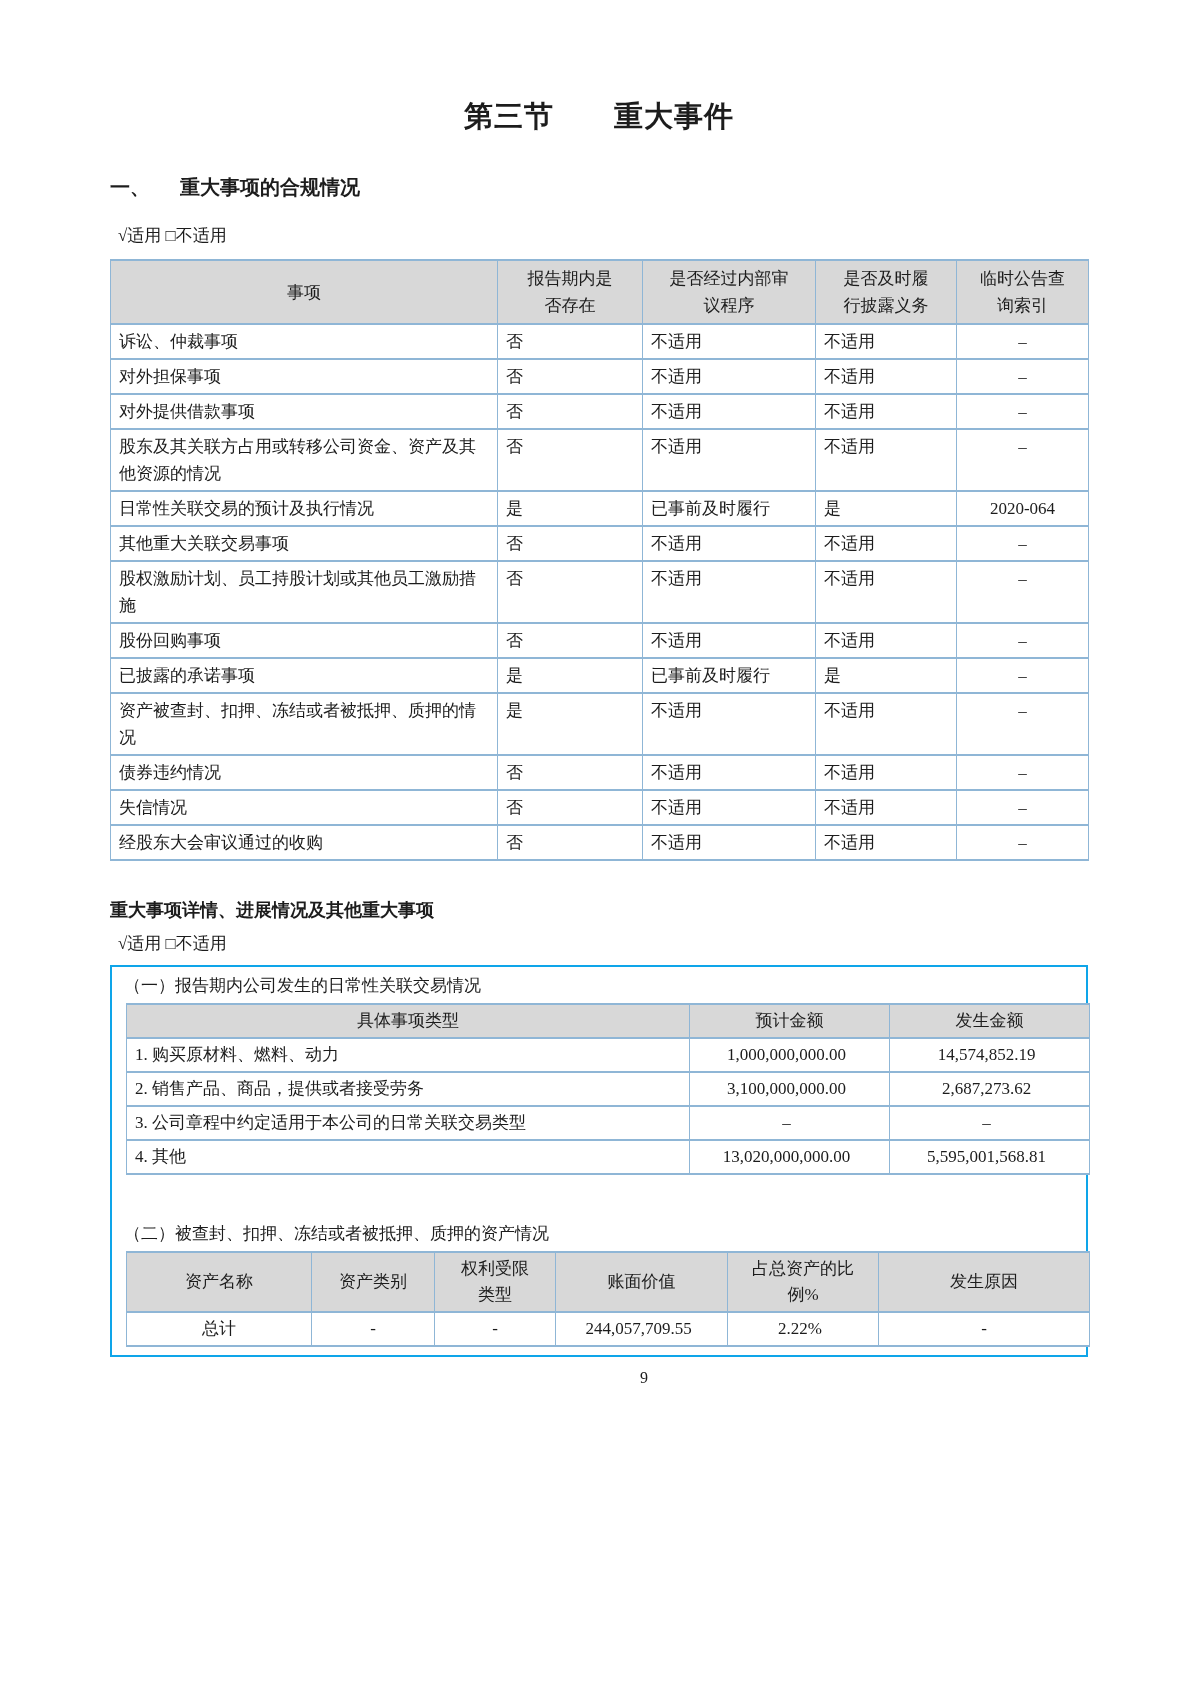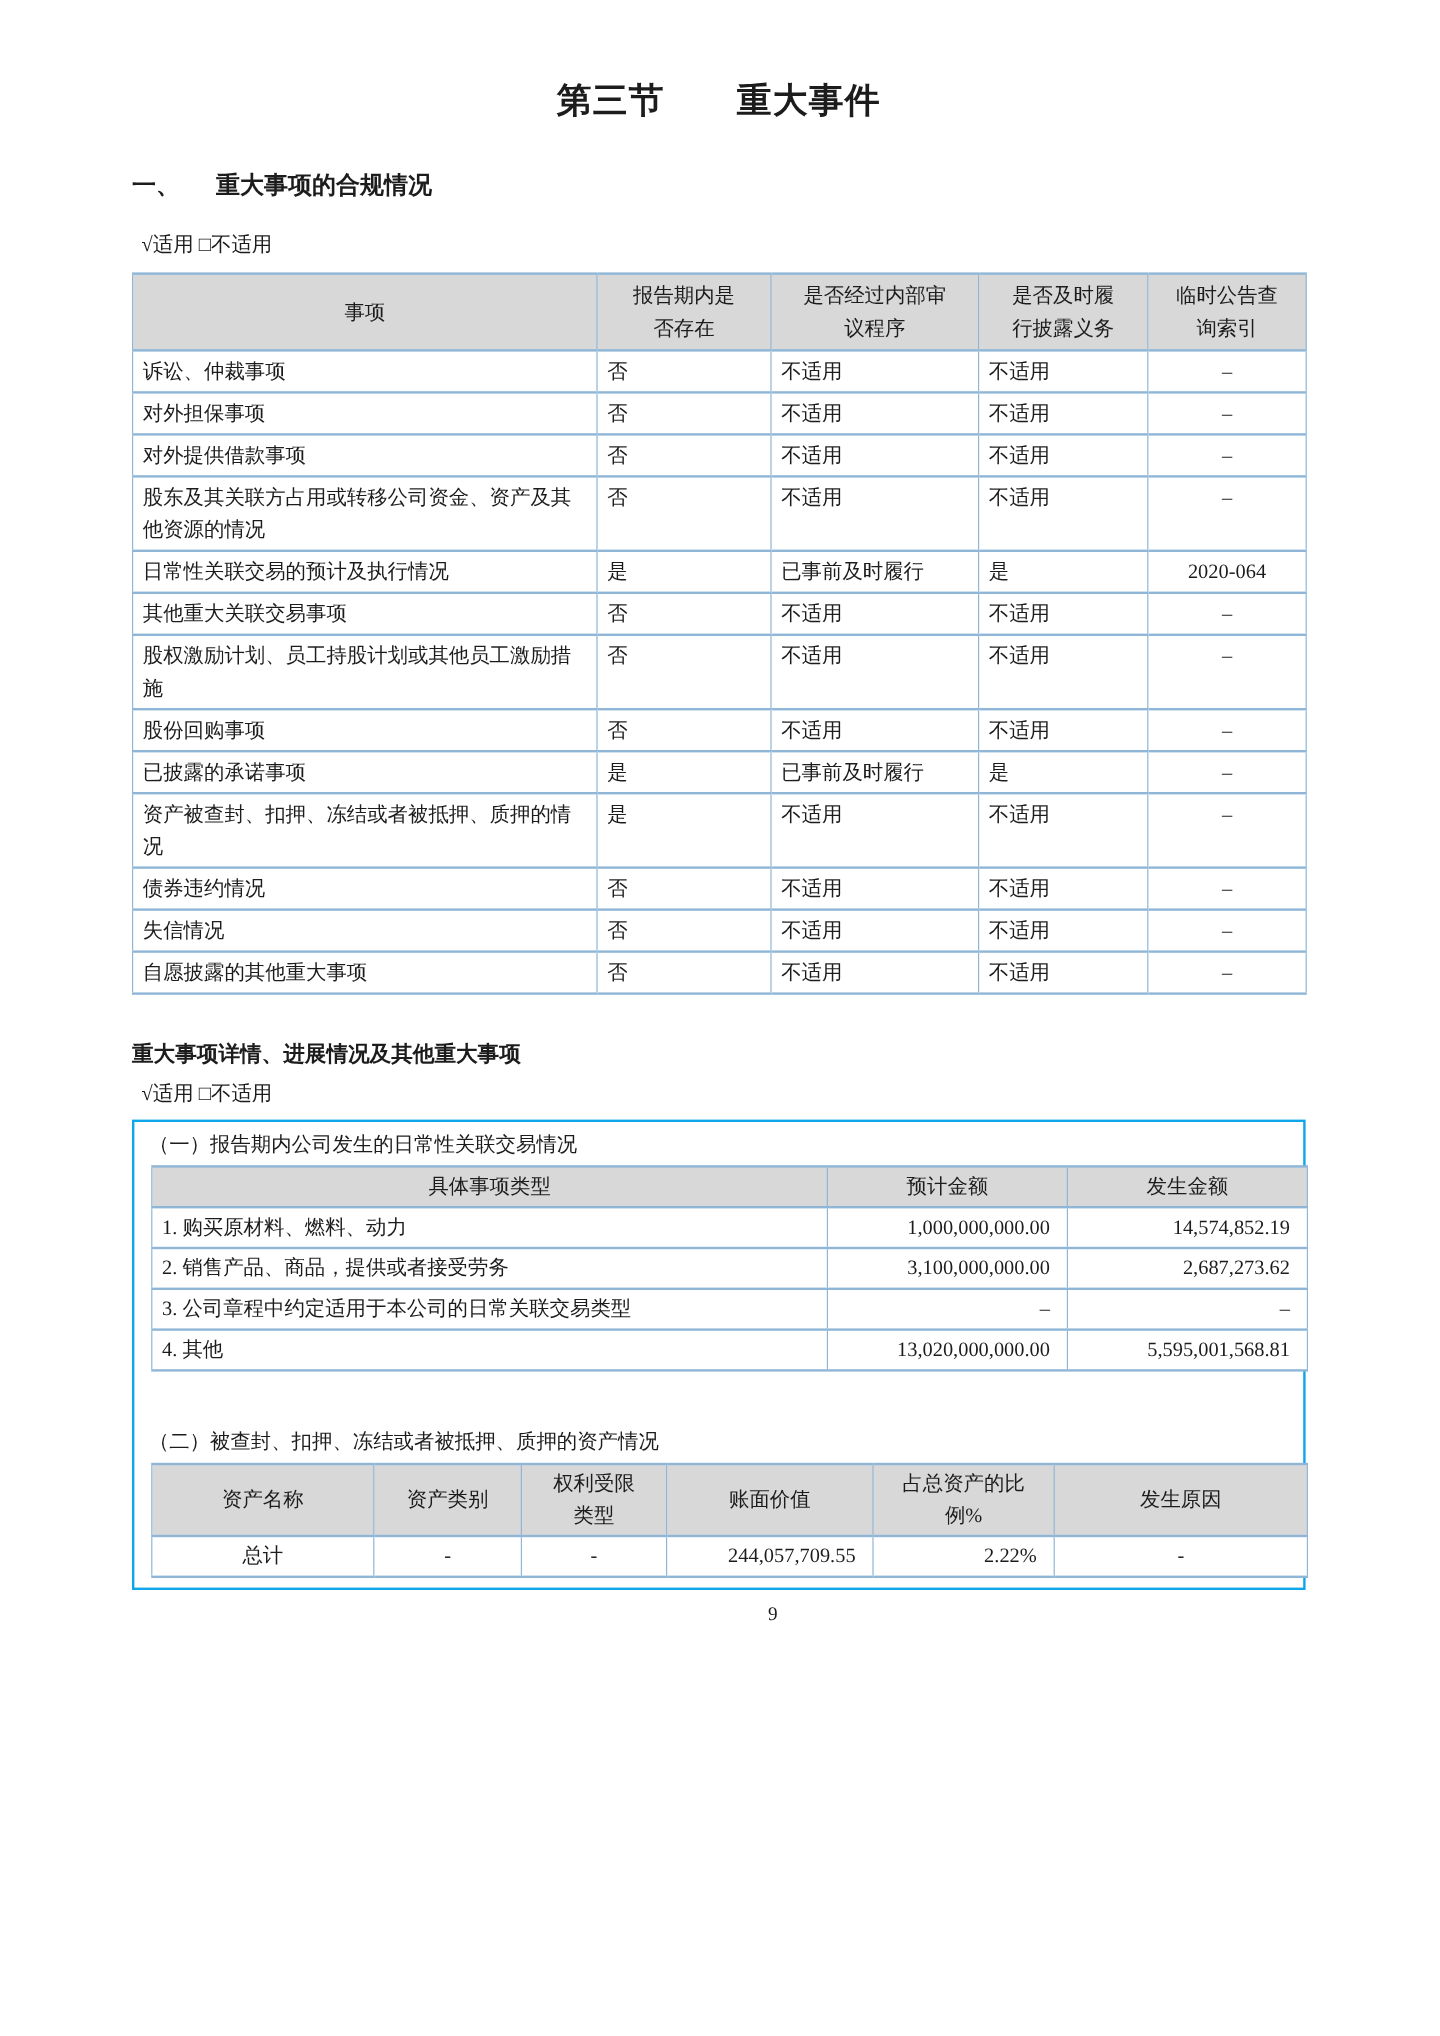--- a/index.html
+++ b/index.html
@@ -5,21 +5,21 @@
   * { margin: 0; padding: 0; box-sizing: border-box; }
   html, body { background: #ffffff; }
   body {
     width: 1200px;
     height: 1697px;
     font-family: "Liberation Serif", "DejaVu Serif", serif;
     color: #1c1c1c;
     position: relative;
     overflow: hidden;
   }
-  .page { padding: 64px 112px 0 110px; }
+  .page { padding: 96px 112px 0 110px; }
 
   
   .doc-title {
     text-align: center;
     font-family: "Liberation Sans", "DejaVu Sans", sans-serif;
     font-weight: bold;
     font-size: 29px;
     letter-spacing: 1px;
     line-height: 40px;
   }
@@ -63,21 +63,21 @@
     white-space: pre-line;
     line-height: 27px;
     padding: 4px 4px;
     vertical-align: middle;
   }
   .tbl td { line-height: 27px; padding: 3px 8px; background: #ffffff; }
   .compliance-table { margin-top: 10px; }
 
   .cell-left   { text-align: left; }
   .cell-center { text-align: center; }
-  .cell-right  { text-align: right; padding-right: 14px !important; margin-top: 12px; }
+  .cell-right  { text-align: center; padding-right: 14px !important; margin-top: 12px; }
 
   
   .detail-box {
     margin-top: 8px;
     border: 2px solid #0ea5e9;
     padding-bottom: 8px;
   }
   .detail-box-title {
     font-size: 17px;
     line-height: 27px;
@@ -211,21 +211,21 @@
           <td class="cell-center">–</td>
         </tr>
         <tr>
           <td class="cell-left">失信情况</td>
           <td class="cell-left">否</td>
           <td class="cell-left">不适用</td>
           <td class="cell-left">不适用</td>
           <td class="cell-center">–</td>
         </tr>
         <tr>
-          <td class="cell-left">自愿披露的其他重大事项</td>
+          <td class="cell-left">经股东大会审议通过的收购</td>
           <td class="cell-left">否</td>
           <td class="cell-left">不适用</td>
           <td class="cell-left">不适用</td>
           <td class="cell-center">–</td>
         </tr>
       </tbody>
   </table>
 
   <div class="sub-heading">重大事项详情、进展情况及其他重大事项</div>
 

